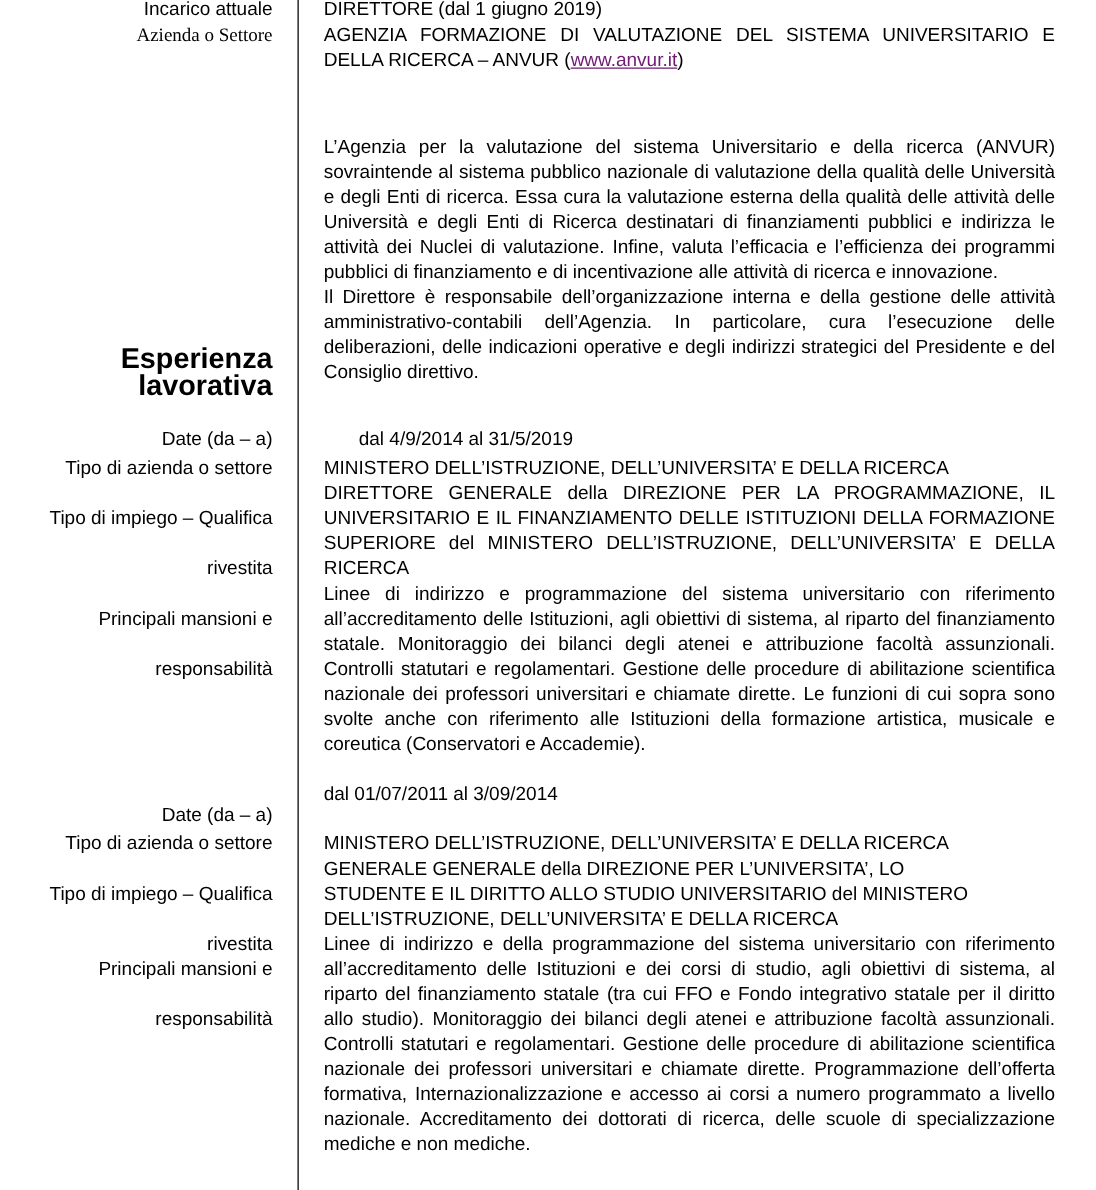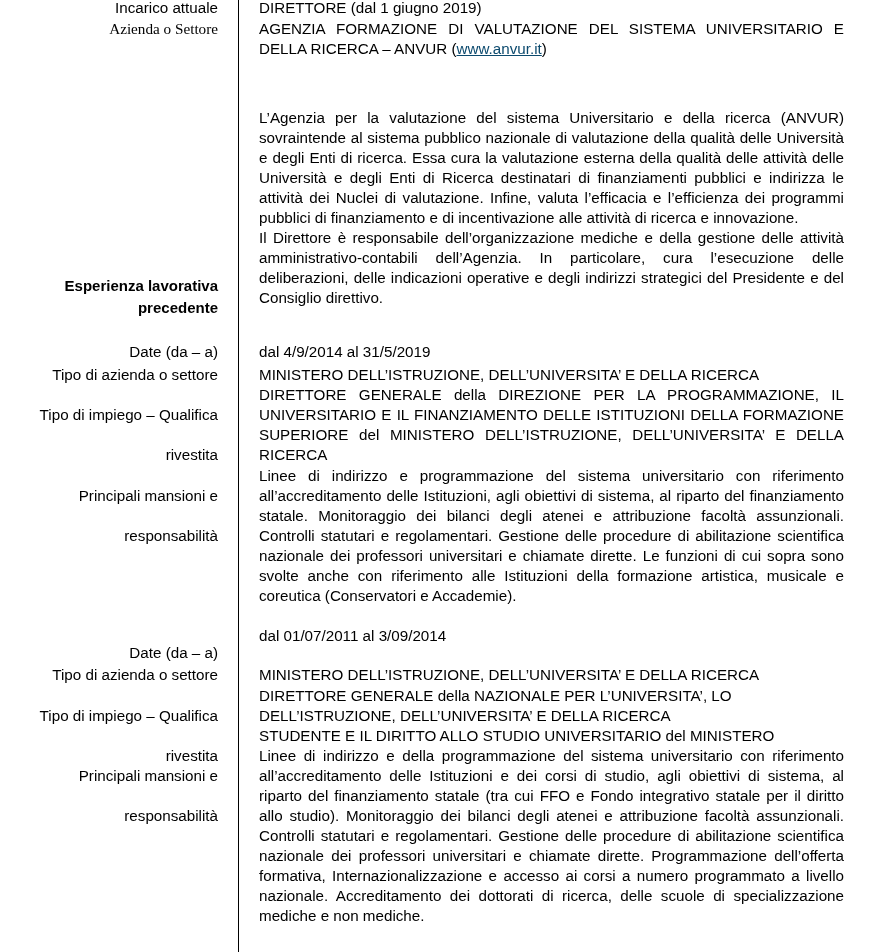--- a/index.html
+++ b/index.html
@@ -12,50 +12,49 @@
       position: absolute; left: 0; width: 218px; text-align: right;
       line-height: 20px; white-space: pre-line;
     }
     .content {
       position: absolute; left: 259px; width: 585px; text-align: justify;
       line-height: 20px;
     }
     .content p { margin: 0; }
     .heading {
       position: absolute; left: 0; width: 218px; text-align: right;
-      font-weight: bold; font-size: 15px; line-height: 22px;
+      font-weight: bold; font-size: 23px; line-height: 22px;
     }
-    a.link { color: #0c4a6e; text-decoration: underline; }
+    a.link { color: #701a75; text-decoration: underline; }
     .nojust { text-align: left; }
   </style>
 </head>
 <body>
 
 <div class="vline"></div>
 
 <div class="label" style="top:-2px;">Incarico attuale</div>
 <div class="content nojust" style="top:-2px;">DIRETTORE (dal 1 giugno 2019)</div>
 
 <div class="label" style="top:19px;font-family:Liberation Serif, serif;">Azienda o Settore</div>
 <div class="content" style="top:19px;">
   <span>AGENZIA FORMAZIONE DI VALUTAZIONE DEL SISTEMA UNIVERSITARIO E DELLA RICERCA – ANVUR (</span><a class="link">www.anvur.it</a><span>)</span>
 </div>
 
 <div class="content" style="top:60px;margin-top:48px;">
   <p>L’Agenzia per la valutazione del sistema Universitario e della ricerca (ANVUR) sovraintende al sistema pubblico nazionale di valutazione della qualità delle Università e degli Enti di ricerca. Essa cura la valutazione esterna della qualità delle attività delle Università e degli Enti di Ricerca destinatari di finanziamenti pubblici e indirizza le attività dei Nuclei di valutazione. Infine, valuta l’efficacia e l’efficienza dei programmi pubblici di finanziamento e di incentivazione alle attività di ricerca e innovazione.</p>
-  <p>Il Direttore è responsabile dell’organizzazione mediche e della gestione delle attività amministrativo-contabili dell’Agenzia. In particolare, cura l’esecuzione delle deliberazioni, delle indicazioni operative e degli indirizzi strategici del Presidente e del Consiglio direttivo.</p>
+  <p>Il Direttore è responsabile dell’organizzazione interna e della gestione delle attività amministrativo-contabili dell’Agenzia. In particolare, cura l’esecuzione delle deliberazioni, delle indicazioni operative e degli indirizzi strategici del Presidente e del Consiglio direttivo.</p>
 </div>
 
 <div class="heading" style="top:275px;">
   <div>Esperienza lavorativa</div>
-  <div>precedente</div>
 </div>
 
 <div class="label" style="top:342px;">Date (da – a)</div>
-<div class="content nojust" style="top:342px;">dal 4/9/2014 al 31/5/2019</div>
+<div class="content nojust" style="top:342px;margin-left:28px;">dal 4/9/2014 al 31/5/2019</div>
 
 <div class="label" style="top:365px;">Tipo di azienda o settore</div>
 <div class="content nojust" style="top:365px;">MINISTERO DELL’ISTRUZIONE, DELL’UNIVERSITA’ E DELLA RICERCA</div>
 
 <div class="label" style="top:385px;">
   <div>Tipo di impiego – Qualifica</div>
   <div>rivestita</div>
 </div>
 <div class="content" style="top:385px;">DIRETTORE GENERALE della DIREZIONE PER LA PROGRAMMAZIONE, IL UNIVERSITARIO E IL FINANZIAMENTO DELLE ISTITUZIONI DELLA FORMAZIONE SUPERIORE del MINISTERO DELL’ISTRUZIONE, DELL’UNIVERSITA’ E DELLA RICERCA</div>
 
@@ -69,22 +68,22 @@
 <div class="content nojust" style="top:626px;">dal 01/07/2011 al 3/09/2014</div>
 
 <div class="label" style="top:665px;">Tipo di azienda o settore</div>
 <div class="content nojust" style="top:665px;">MINISTERO DELL’ISTRUZIONE, DELL’UNIVERSITA’ E DELLA RICERCA</div>
 
 <div class="label" style="top:686px;">
   <div>Tipo di impiego – Qualifica</div>
   <div>rivestita</div>
 </div>
 <div class="content nojust" style="top:686px;">
-  <div>DIRETTORE GENERALE della NAZIONALE PER L’UNIVERSITA’, LO</div>
+  <div>GENERALE GENERALE della DIREZIONE PER L’UNIVERSITA’, LO</div>
+  <div>STUDENTE E IL DIRITTO ALLO STUDIO UNIVERSITARIO del MINISTERO</div>
   <div>DELL’ISTRUZIONE, DELL’UNIVERSITA’ E DELLA RICERCA</div>
-  <div>STUDENTE E IL DIRITTO ALLO STUDIO UNIVERSITARIO del MINISTERO</div>
 </div>
 
 <div class="label" style="top:746px;">
   <div>Principali mansioni e</div>
   <div>responsabilità</div>
 </div>
 <div class="content" style="top:746px;">Linee di indirizzo e della programmazione del sistema universitario con riferimento all’accreditamento delle Istituzioni e dei corsi di studio, agli obiettivi di sistema, al riparto del finanziamento statale (tra cui FFO e Fondo integrativo statale per il diritto allo studio). Monitoraggio dei bilanci degli atenei e attribuzione facoltà assunzionali. Controlli statutari e regolamentari. Gestione delle procedure di abilitazione scientifica nazionale dei professori universitari e chiamate dirette. Programmazione dell’offerta formativa, Internazionalizzazione e accesso ai corsi a numero programmato a livello nazionale. Accreditamento dei dottorati di ricerca, delle scuole di specializzazione mediche e non mediche.</div>
 
 </body></html>

